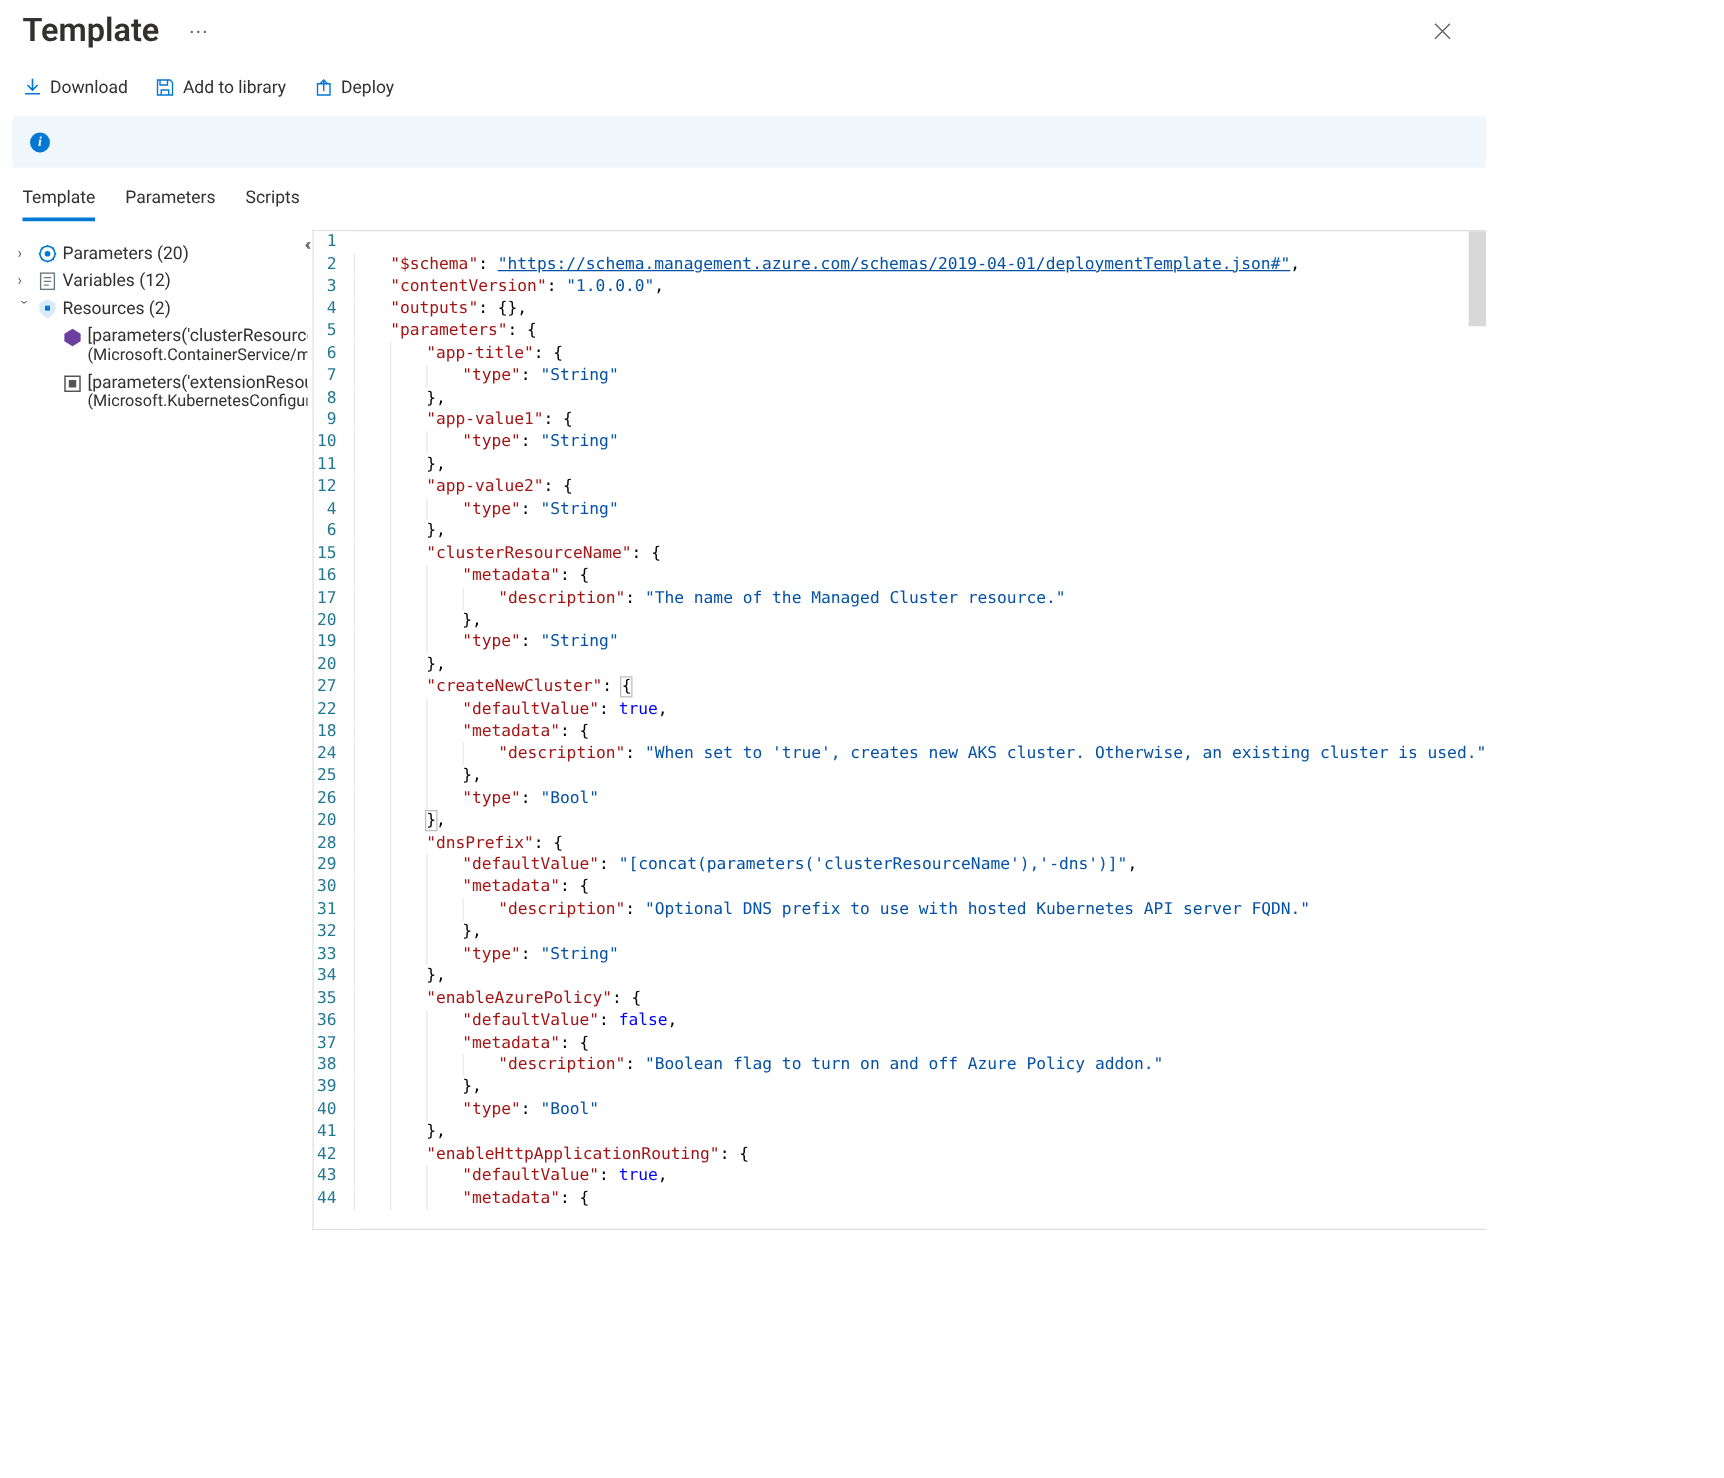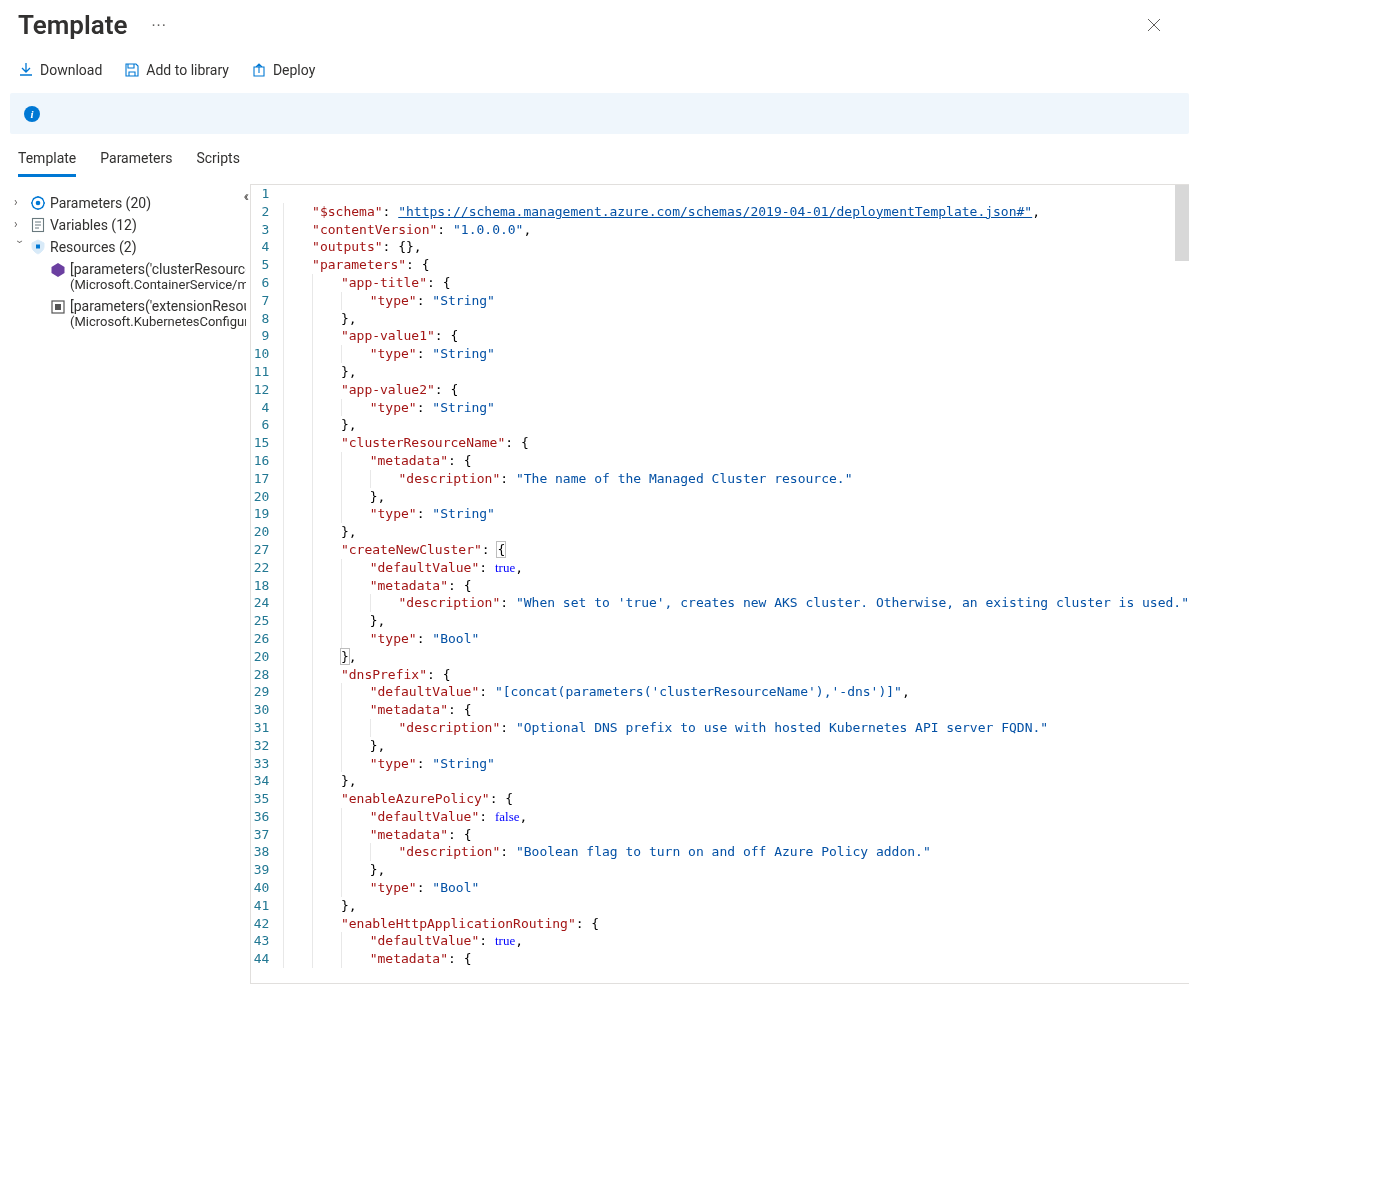--- a/index.html
+++ b/index.html
@@ -177,21 +177,21 @@
     white-space: pre;
     color: #000;
   }
   .code .row { height: 17.8px; }
   .code .indent { display: inline-block; border-left: 1px solid #e8e8e8; box-sizing: border-box; }
   .code .ind-k { width: 28.8px; }
   .tok-key { color: #a31515; }
   .tok-str { color: #0451a5; }
   .tok-url { color: #0451a5; text-decoration: underline; }
   .tok-punct { color: #000; }
-  .tok-bool { color: #0000ff; font-family: Liberation Serif, serif; }
+  .tok-bool { color: #0000ff; }
   .hl-box { outline: 1px solid #bdbdbd; }
   svg { display: block; }
 </style>
 </head>
 <body>
 
 <div class="page">
   <div class="header-row">
     <div class="page-title">Template</div>
     <div class="ellipsis">···</div>

